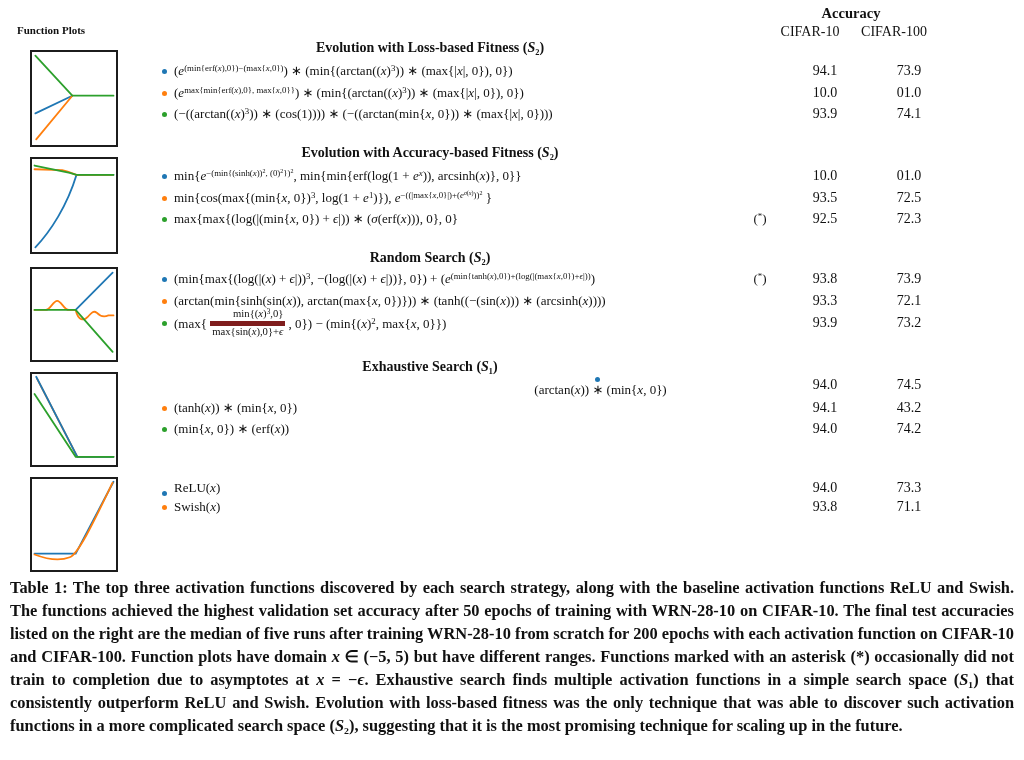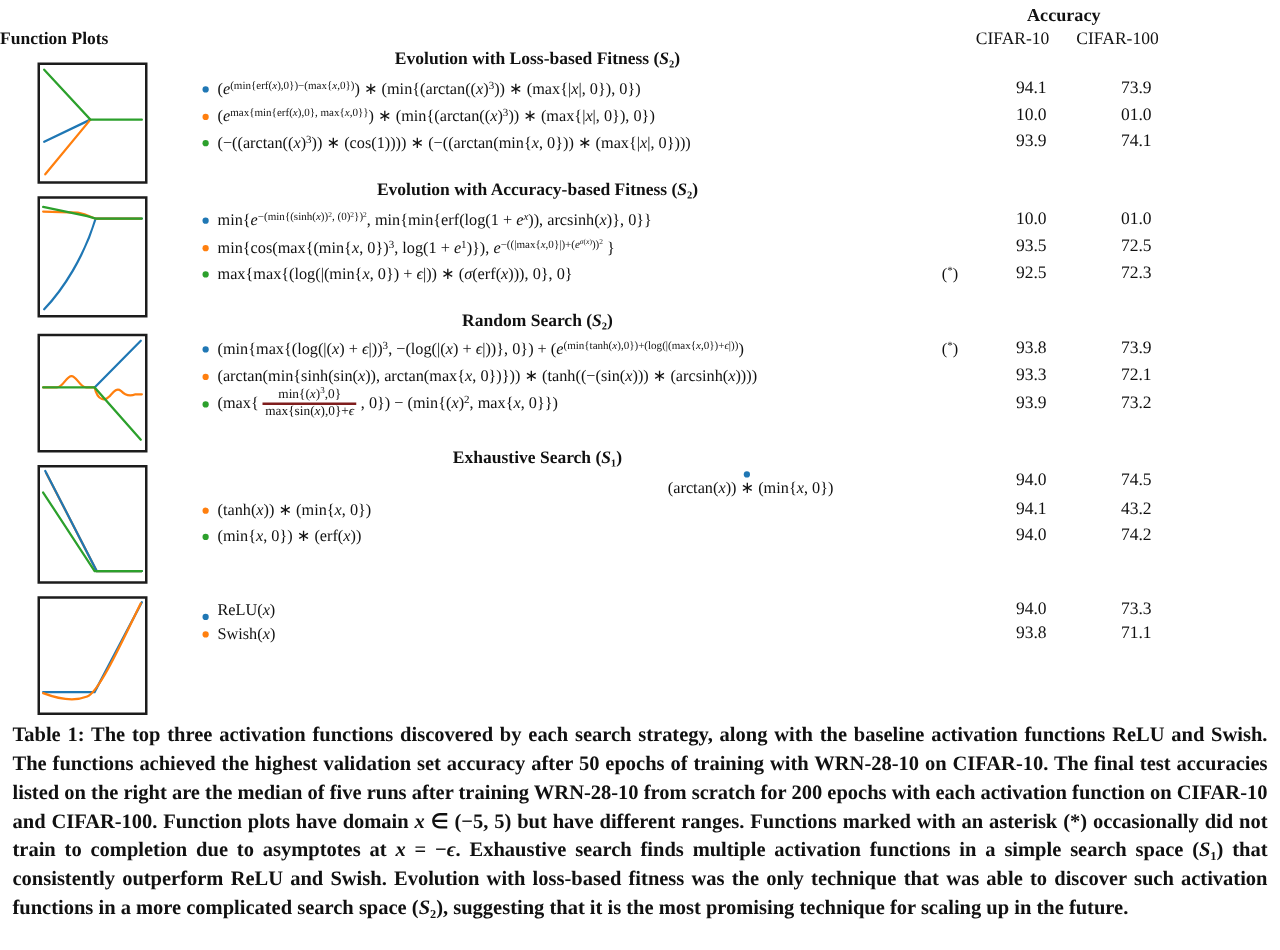--- a/index.html
+++ b/index.html
@@ -17,32 +17,32 @@
   .row.tall{height:30px;}
   .dot{width:5px;height:5px;border-radius:50%;margin-right:7px;flex:none;}
   .formula{white-space:nowrap;}
   sup{font-size:0.68em;line-height:0;vertical-align:0.45em;}
   .note{position:absolute;left:583px;width:30px;text-align:center;font-size:13px;}
   .c10{position:absolute;left:628px;width:70px;text-align:center;font-size:14px;}
   .c100{position:absolute;left:712px;width:70px;text-align:center;font-size:14px;}
   .b{font-weight:normal;}
   .frac{display:inline-block;vertical-align:-0.55em;text-align:center;
         font-size:0.82em;line-height:1.15;}
-  .fnum{display:block;border-bottom:2px solid #7f1d1d;padding:0 2px;}
+  .fnum{display:block;border-bottom:5px solid #7f1d1d;padding:0 2px;text-align:right;}
   .fden{display:block;padding:0 2px;}
   .caption{position:absolute;left:10px;top:576px;width:1004px;font-size:16.4px;
            line-height:23px;font-weight:bold;text-align:justify;}
   i{font-style:italic;}
 </style>
 </head>
 <body>
 
 <div id="page">
 
-  <div class="lbl bold" style="left:0;top:24px;font-size:14px;">Function Plots</div>
+  <div class="lbl bold" style="left:17px;top:24px;font-size:11px;">Function Plots</div>
 
   <div class="lbl bold center" style="left:779px;top:5px;width:144px;font-size:14.5px;">Accuracy</div>
   <div class="lbl center" style="left:770px;top:24px;width:80px;font-size:14px;">CIFAR-10</div>
   <div class="lbl center" style="left:851px;top:24px;width:86px;font-size:14px;">CIFAR-100</div>
 
   <div class="plot" style="top:50px;height:93px;">
       <svg viewBox="0 0 100 100" preserveAspectRatio="none">
         <path d="M4,66 L48,47" fill="none" stroke="#1f77b4" stroke-width="1.8" stroke-linecap="round" vector-effect="non-scaling-stroke"></path>
         <path d="M5,94 L48,47" fill="none" stroke="#ff7f0e" stroke-width="1.8" stroke-linecap="round" vector-effect="non-scaling-stroke"></path>
         <path d="M4,4 L48,47 L97,47" fill="none" stroke="#2ca02c" stroke-width="1.8" stroke-linecap="round" vector-effect="non-scaling-stroke"></path>

